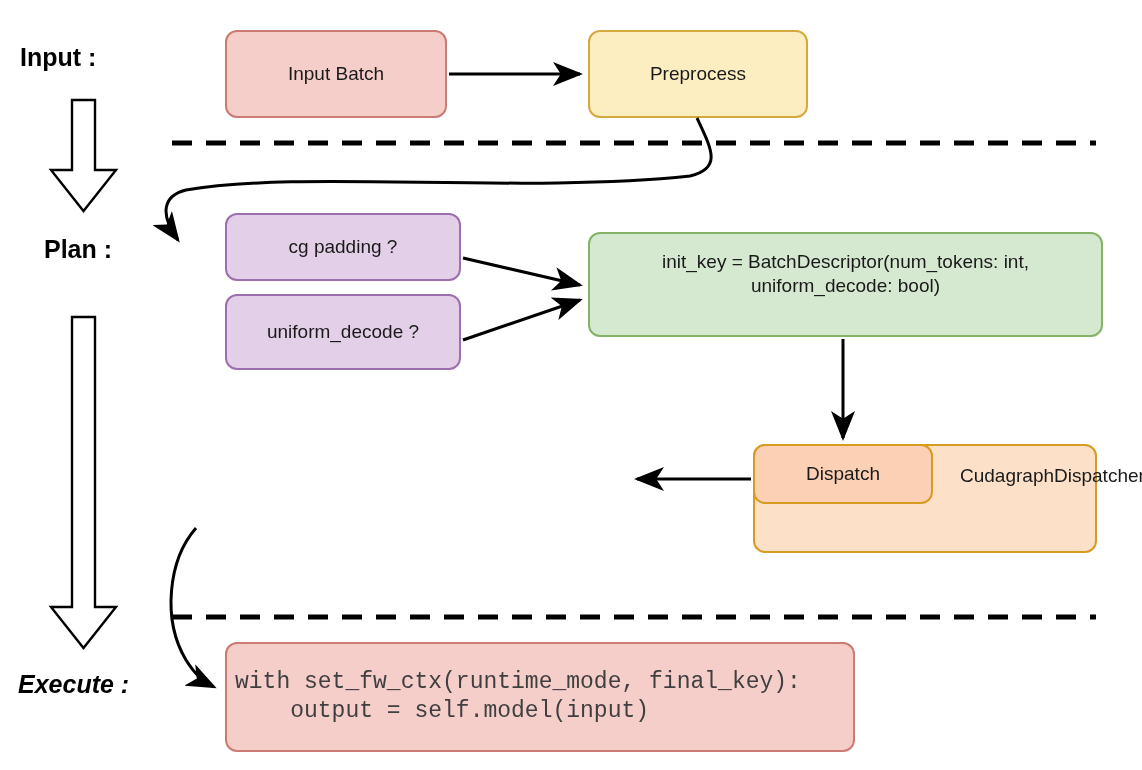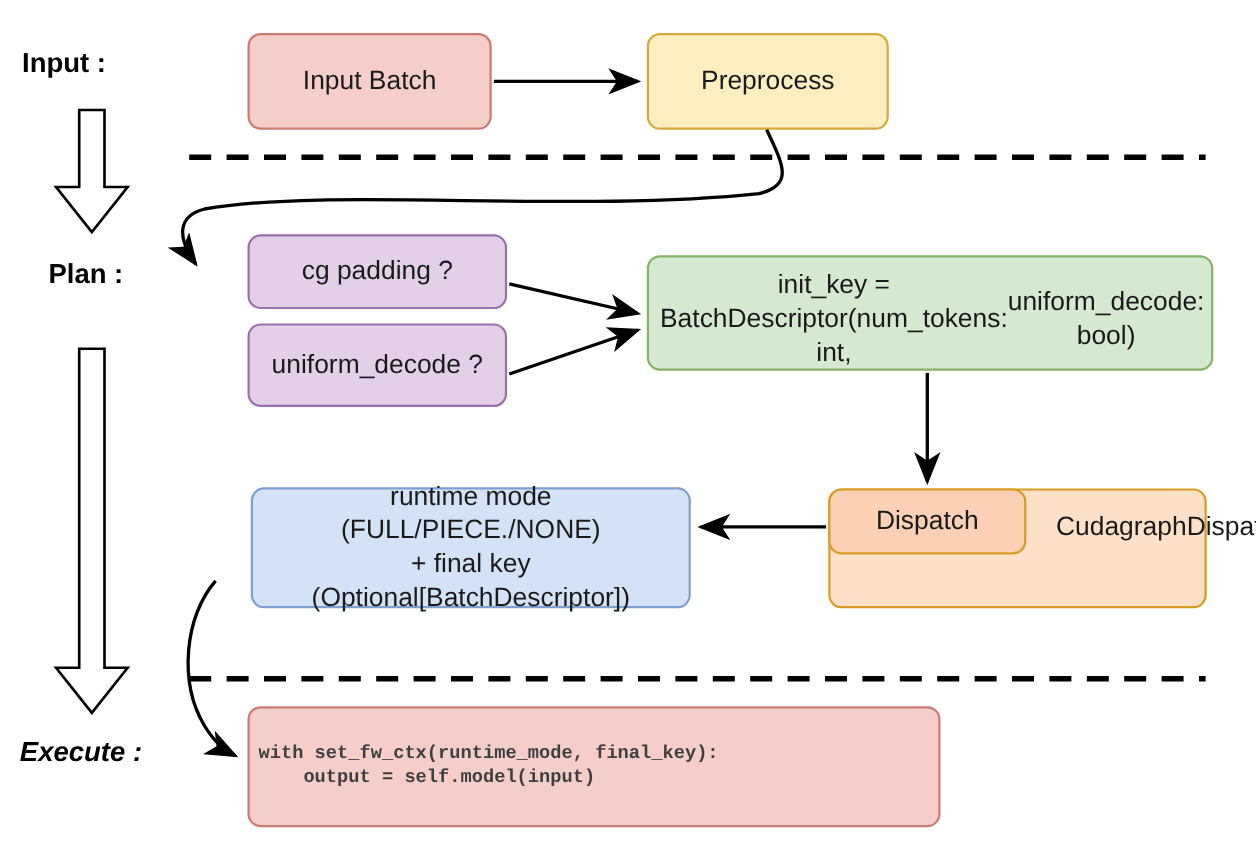--- a/index.html
+++ b/index.html
@@ -30,35 +30,34 @@
     position: absolute;
     box-sizing: border-box;
     display: flex;
     align-items: center;
     justify-content: center;
     text-align: center;
     border-radius: 12px;
     border-style: solid;
     border-width: 2px;
     font-family: "Liberation Sans", sans-serif;
-    font-size: 24px;
+    font-size: 19px;
     color: #1a1a1a;
     line-height: 1.28;
     padding: 4px 10px;
   }
   .node.code {
     font-family: "Liberation Mono", monospace;
-    font-size: 17px;
+    font-size: 23px;
     justify-content: flex-start;
     align-items: center;
     text-align: left;
     white-space: pre;
     color: #3f3f3f;
     padding-left: 8px;
-    font-weight: bold;
   }
   .node-pink   { background: #f5ceca; border-color: #cc7b74; }
   .node-yellow { background: #fdeec2; border-color: #d6a93c; }
   .node-purple { background: #e3d0e8; border-color: #9c6fae; }
   .node-green  { background: #d5e8d0; border-color: #84b366; }
   .node-blue   { background: #d4e2f7; border-color: #7e9fd1; }
   .node-orange-outer { background: #fde0c8; border-color: #d79b22; }
   .node-orange-inner { background: #fbd0b5; border-color: #d79b22; }
   svg.overlay {
     position: absolute;
@@ -89,29 +88,25 @@
   </div>
 
   <div class="node node-purple" style="left:225px; top:294px; width:236px; height:76px;">
     <span>uniform_decode ?</span>
   </div>
 
   <div class="node node-purple" style="left:225px; top:213px; width:236px; height:68px;">
     <span>cg padding ?</span>
   </div>
 
-  <div class="node node-green" style="left:588px; top:232px; width:515px; height:105px; flex-direction:row; justify-content:flex-start; padding-top:16px;">
+  <div class="node node-green" style="left:588px; top:232px; width:515px; height:105px; flex-direction:column; justify-content:flex-start; padding-top:16px;">
     <span>init_key = BatchDescriptor(num_tokens: int,</span>
     <span>uniform_decode: bool)</span>
   </div>
 
-  <div class="node node-blue" style="left:228px; top:443px; width:400px; height:110px; flex-direction:column;">
-    <span>runtime mode (FULL/PIECE./NONE)</span>
-    <span>+ final key (Optional[BatchDescriptor])</span>
-  </div>
 
   <div class="node node-orange-outer" style="left:753px; top:444px; width:344px; height:109px; justify-content:flex-end; align-items:center; flex-direction:column; padding:0;">
     <div style="position:absolute; left:205px; top:18px; width:130px; display:flex; flex-direction:row; align-items:center;">
       <span>Cudagraph</span>
       <span>Dispatcher</span>
     </div>
   </div>
 
   <div class="node node-orange-inner" style="left:753px; top:444px; width:180px; height:60px;">
     <span>Dispatch</span>

